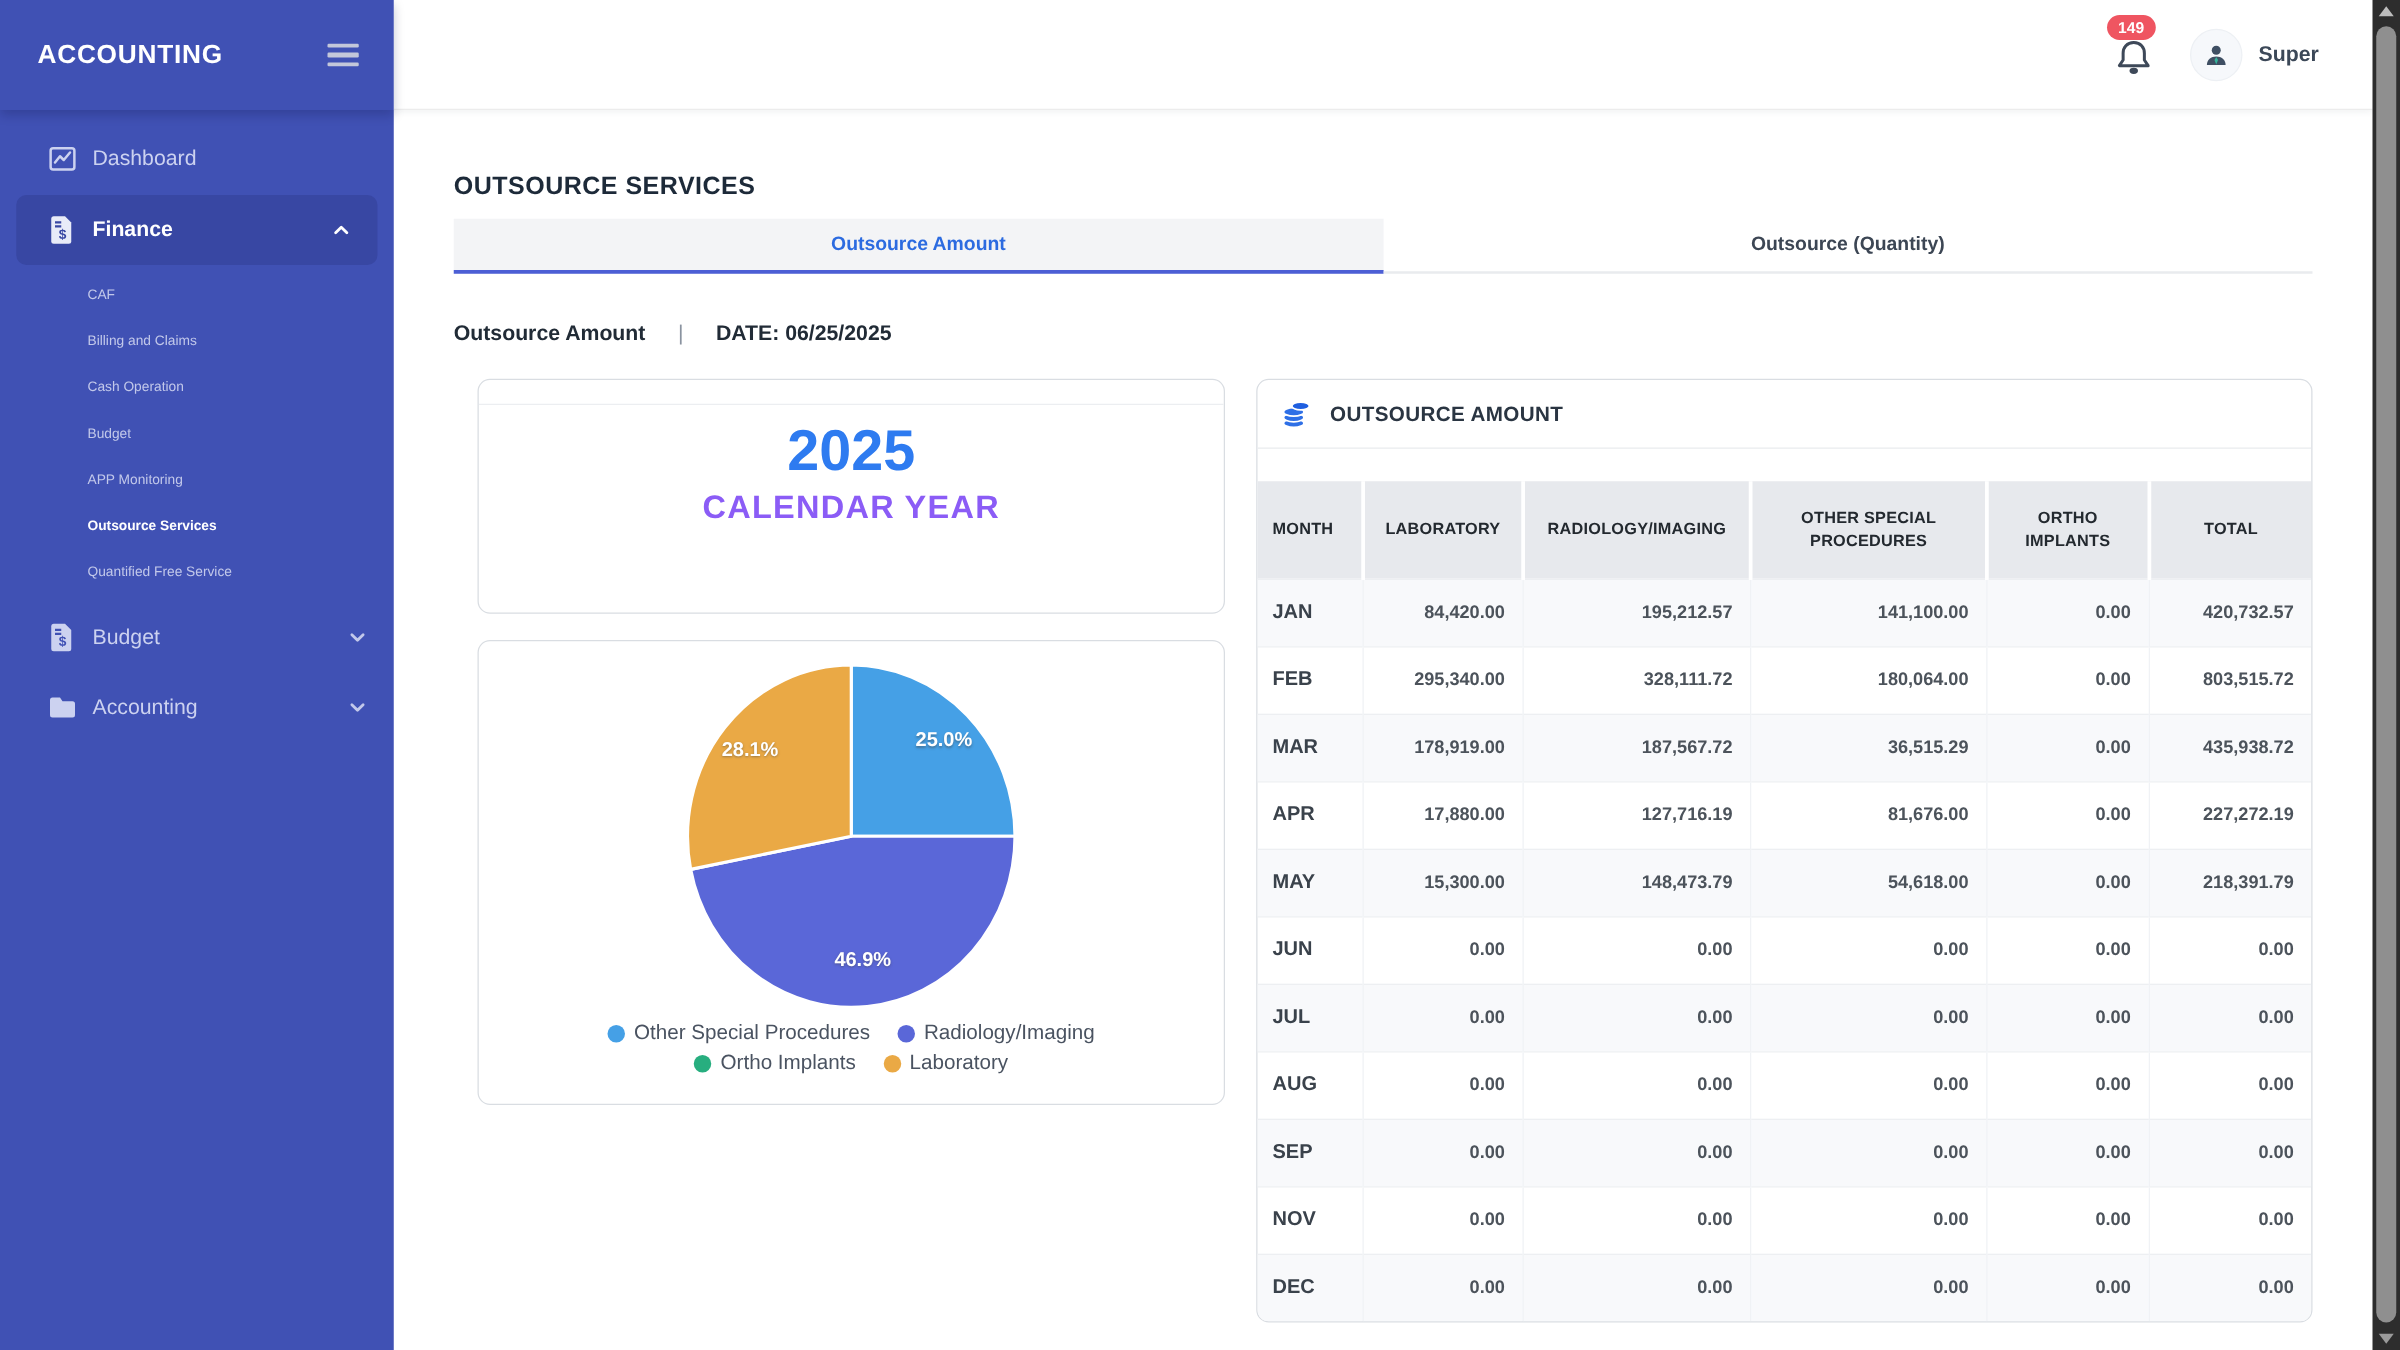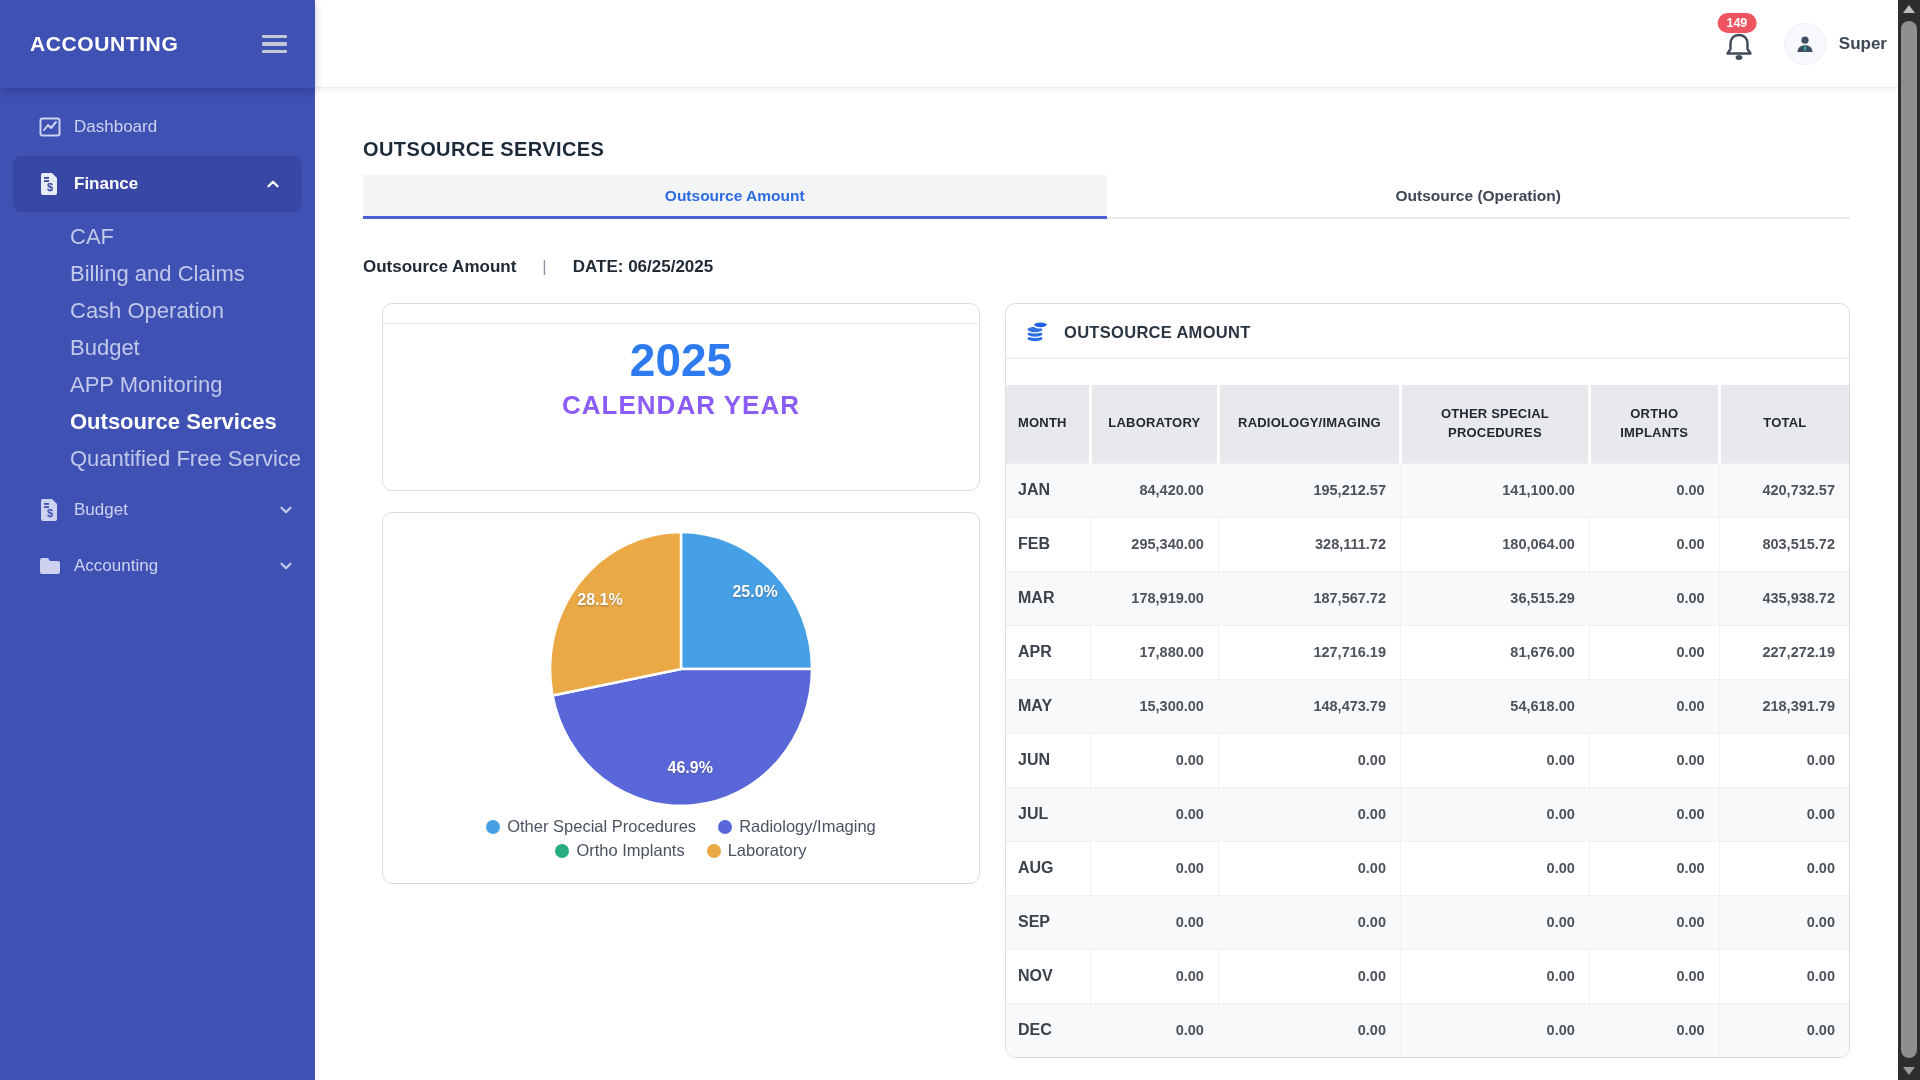--- a/index.html
+++ b/index.html
@@ -15,29 +15,29 @@
   .hamburger span { display:block; width:25px; height:3.5px; background:#c3c7da; border-radius:1px; }
 
   .nav { padding-top:16px; }
   .nav-item { height:46px; display:flex; align-items:center; padding:0 20px 0 38px; gap:12px;
               font-size:17px; color:#ccd2f0; cursor:pointer; }
   .nav-item .nicon { width:24px; display:flex; justify-content:center; }
   .nav-item.parent-active { background:#3847a3; border-radius:8px; margin:6px 13px 0 13px;
                             height:56px; padding-left:25px; color:#ffffff; font-weight:bold; }
   .chevron { margin-left:auto; display:flex; }
   .submenu { padding:6px 0 2px; }
-  .subitem { padding:9px 0 9px 70px; font-size:22px; line-height:19px; color:#c2c8ea; cursor:pointer; }
+  .subitem { padding:9px 0 9px 70px; font-size:11px; line-height:19px; color:#c2c8ea; cursor:pointer; }
   .subitem.active { color:#ffffff; font-weight:bold; }
   .nav-item.section { margin-top:8px; }
   .nav-item.section + .nav-item.section2 { margin-top:10px; }
 
   
   .main { position:absolute; left:315px; right:22px; top:0; bottom:0; background:#fff; }
   .topbar { height:88px; border-bottom:1px solid #ececec; box-shadow:0 2px 5px rgba(40,50,70,.06);
-            display:flex; align-items:center; justify-content:flex-end; padding-right:11px; gap:28px; }
+            display:flex; align-items:center; justify-content:flex-end; padding-right:43px; gap:28px; }
   .bell-wrap { position:relative; margin-top:12px; cursor:pointer; }
   .badge { position:absolute; top:-17px; left:50%; transform:translateX(-55%); background:#ef5561;
            color:#fff; font-size:12.5px; font-weight:bold; padding:3px 9px; border-radius:12px; }
   .user { display:flex; align-items:center; gap:13px; cursor:pointer; }
   .avatar { width:42px; height:42px; border-radius:50%; background:#f6f8fb; border:1px solid #edf0f4;
             display:flex; align-items:center; justify-content:center; }
   .user-name { font-size:17px; color:#3c4858; font-weight:600; }
 
   
   .content { padding:50px 48px 0 48px; }
@@ -202,21 +202,21 @@
       </span>
       <span class="user-name">Super</span>
     </div>
   </div>
 
   <div class="content">
     <div class="page-title">OUTSOURCE SERVICES</div>
 
     <div class="tabs">
       <div class="tab active">Outsource Amount</div>
-      <div class="tab">Outsource (Operation)</div>
+      <div class="tab">Outsource (Quantity)</div>
     </div>
 
     <div class="sub-row">
       <span>Outsource Amount</span>
       <span class="sub-sep">|</span>
       <span>DATE: 06/25/2025</span>
     </div>
 
     <div class="layout">
 

